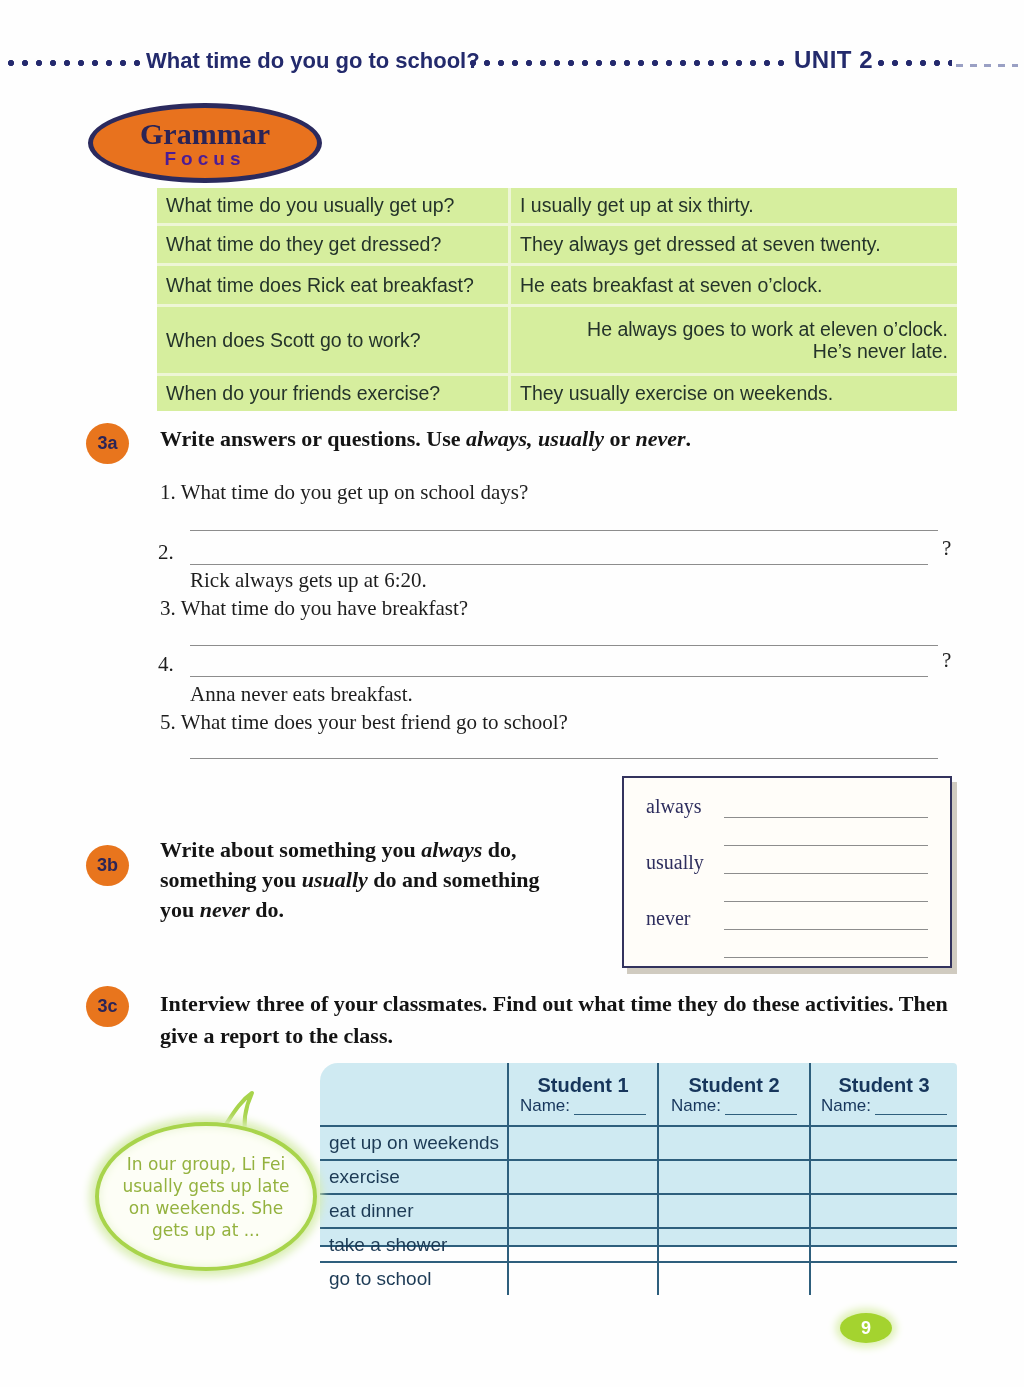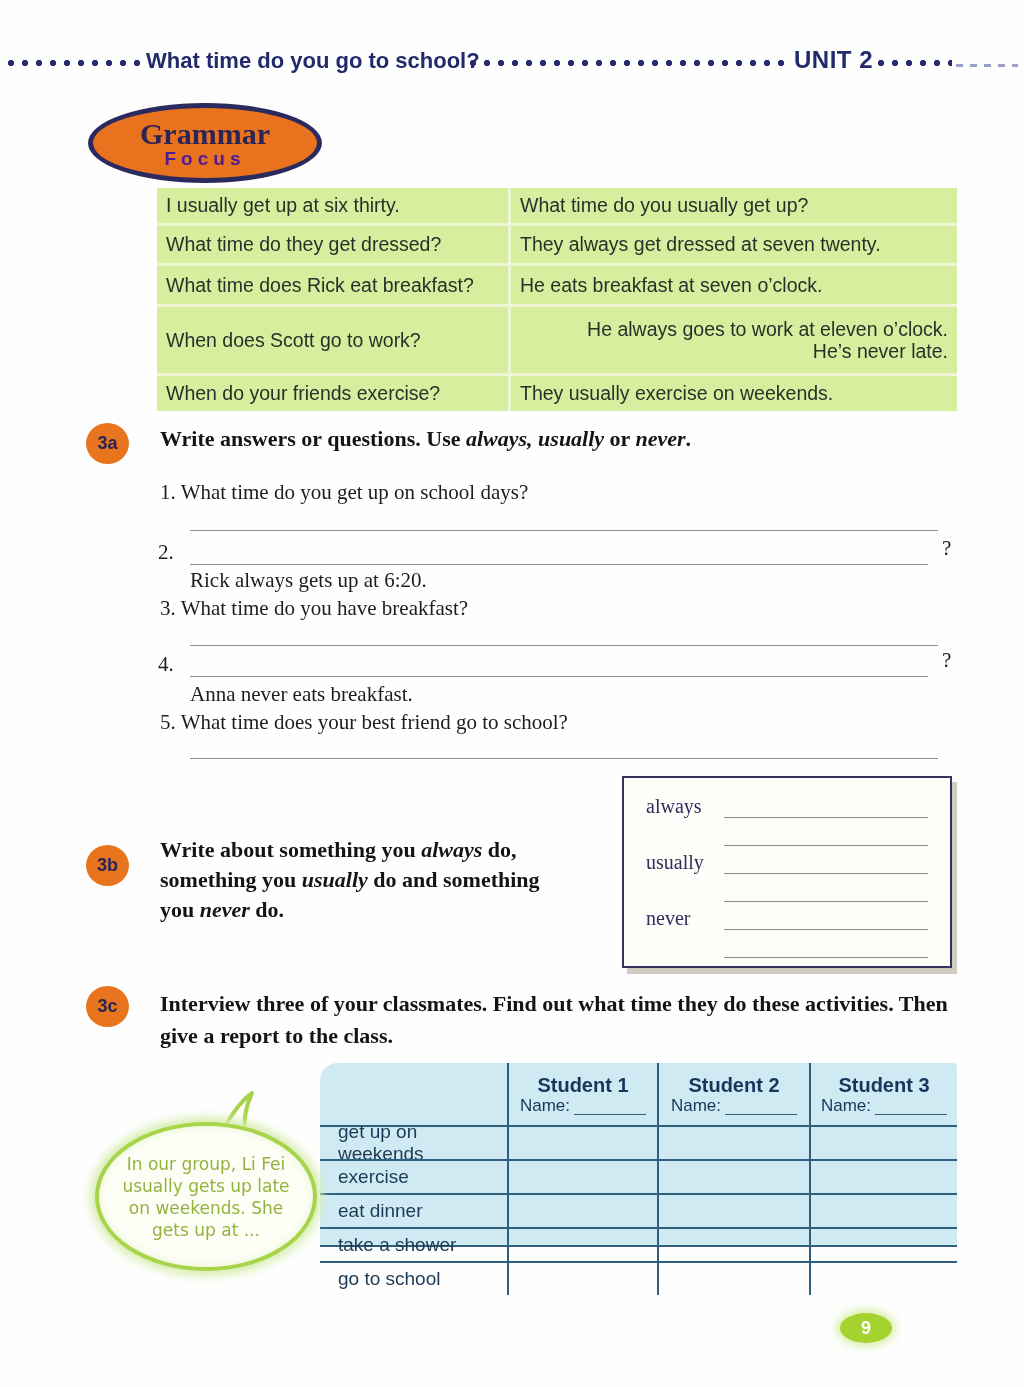--- a/index.html
+++ b/index.html
@@ -57,21 +57,21 @@
        font-weight:700;font-size:22px;line-height:30px;color:#141414;}
   .t3c{position:absolute;left:160px;top:988px;width:792px;font-family:"Liberation Serif",serif;
        font-weight:700;font-size:22px;line-height:32px;color:#141414;}
 
   
   .itable{position:absolute;left:320px;top:1063px;width:637px;height:184px;background:#cfeaf2;
           border-radius:18px 4px 0 0;display:grid;box-sizing:border-box;
           grid-template-columns:187px 150px 152px 148px;
           grid-template-rows:62px 34px 34px 34px 34px 34px;
           border-bottom:2.5px solid #2e5f7d;}
-  .icell{box-sizing:border-box;display:flex;align-items:center;padding-left:18px;
+  .icell{box-sizing:border-box;display:flex;align-items:center;padding-left:9px;
          font-size:19px;color:#1c3a55;}
   .icell.vl{border-left:2px solid #2e5f7d;}
   .icell.hl{border-top:2px solid #2e5f7d;}
   .ihead{flex-direction:column;justify-content:center;align-items:center;padding-left:0;}
   .sname{font-weight:700;font-size:20px;color:#17365c;line-height:24px;}
   .namerow{font-size:17px;color:#17365c;display:flex;align-items:flex-end;line-height:18px;}
   .nameline{display:inline-block;width:72px;border-bottom:1.6px solid #2e5f7d;height:13px;margin-left:4px;}
 
   
   .bubble{position:absolute;left:95px;top:1122px;width:214px;height:141px;background:#fdfef6;
@@ -97,22 +97,22 @@
   <div class="hdr-unit">UNIT 2</div>
   <div class="dotstrip dots-right"></div>
   <div class="dashstrip"></div>
 
   <div class="gf-oval">
     <div class="gf1">Grammar</div>
     <div class="gf2">Focus</div>
   </div>
 
   <div class="gtable">
+    <div class="gcell">What time do you usually get up?</div>
     <div class="gcell">I usually get up at six thirty.</div>
-    <div class="gcell">What time do you usually get up?</div>
     <div class="gcell">What time do they get dressed?</div>
     <div class="gcell">They always get dressed at seven twenty.</div>
     <div class="gcell">What time does Rick eat breakfast?</div>
     <div class="gcell">He eats breakfast at seven o’clock.</div>
     <div class="gcell">When does Scott go to work?</div>
     <div class="gcell multi">
       <div>He always goes to work at eleven o’clock.</div>
       <div>He’s never late.</div>
     </div>
     <div class="gcell">When do your friends exercise?</div>

